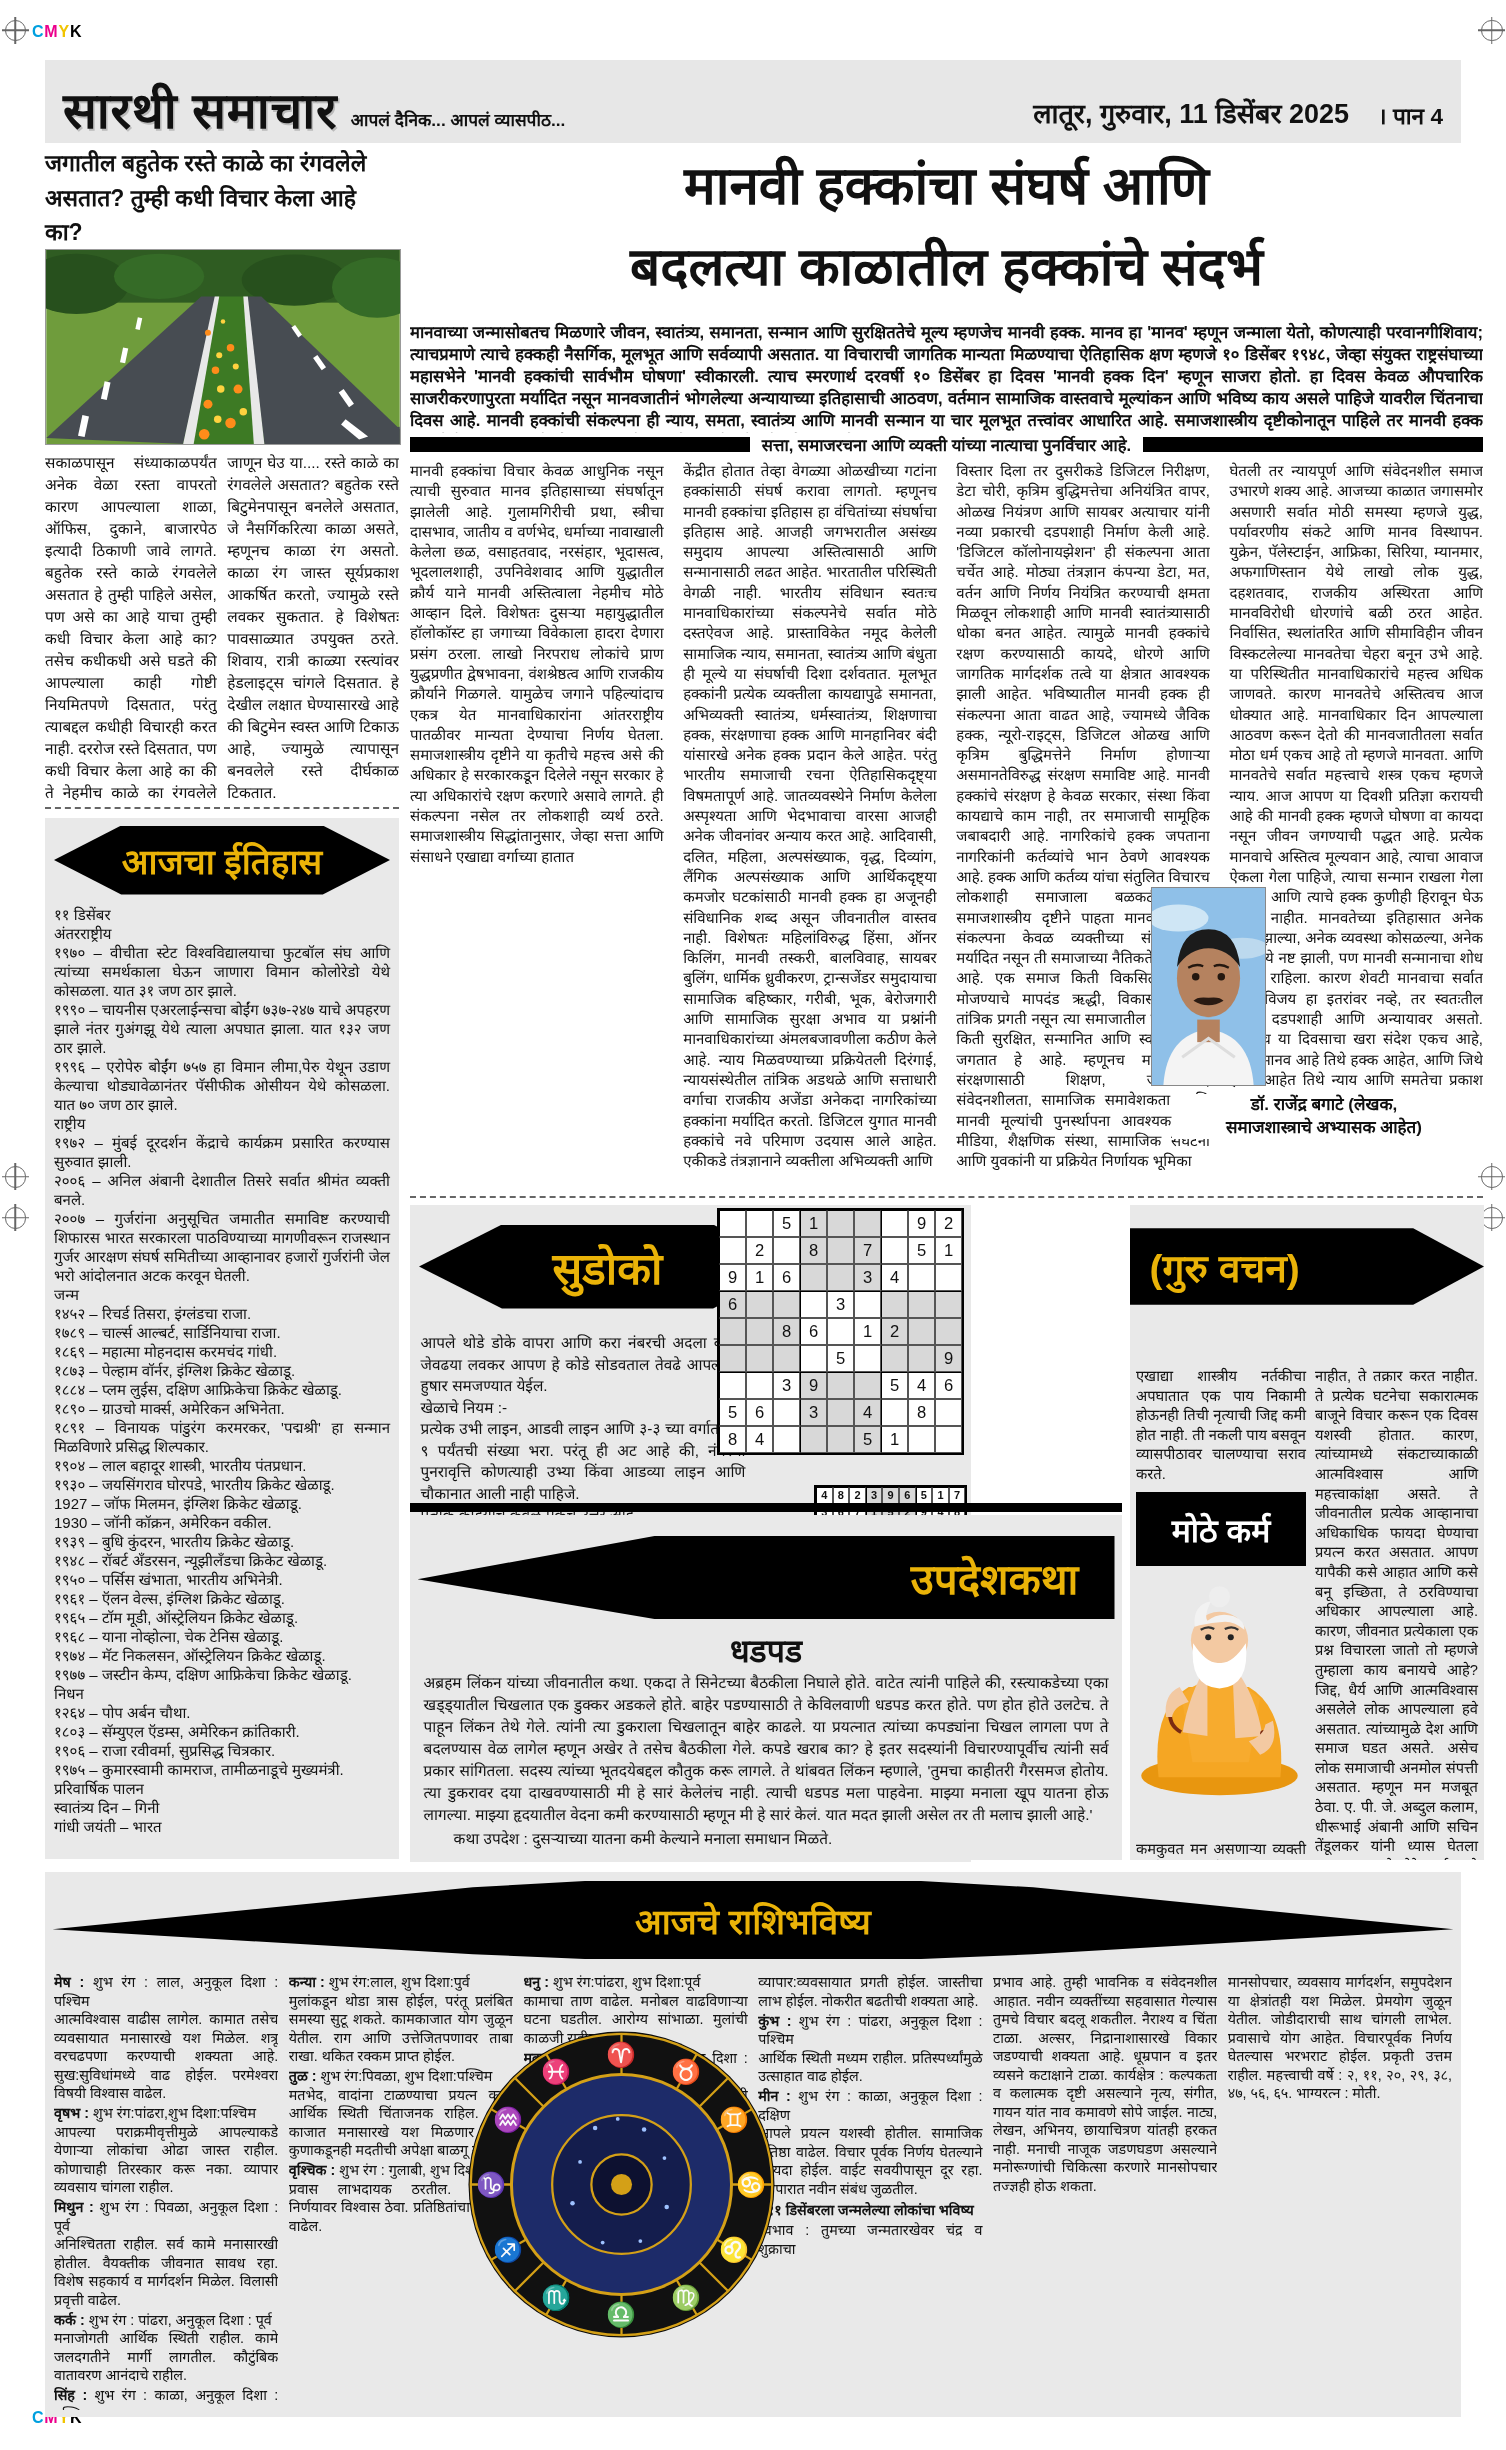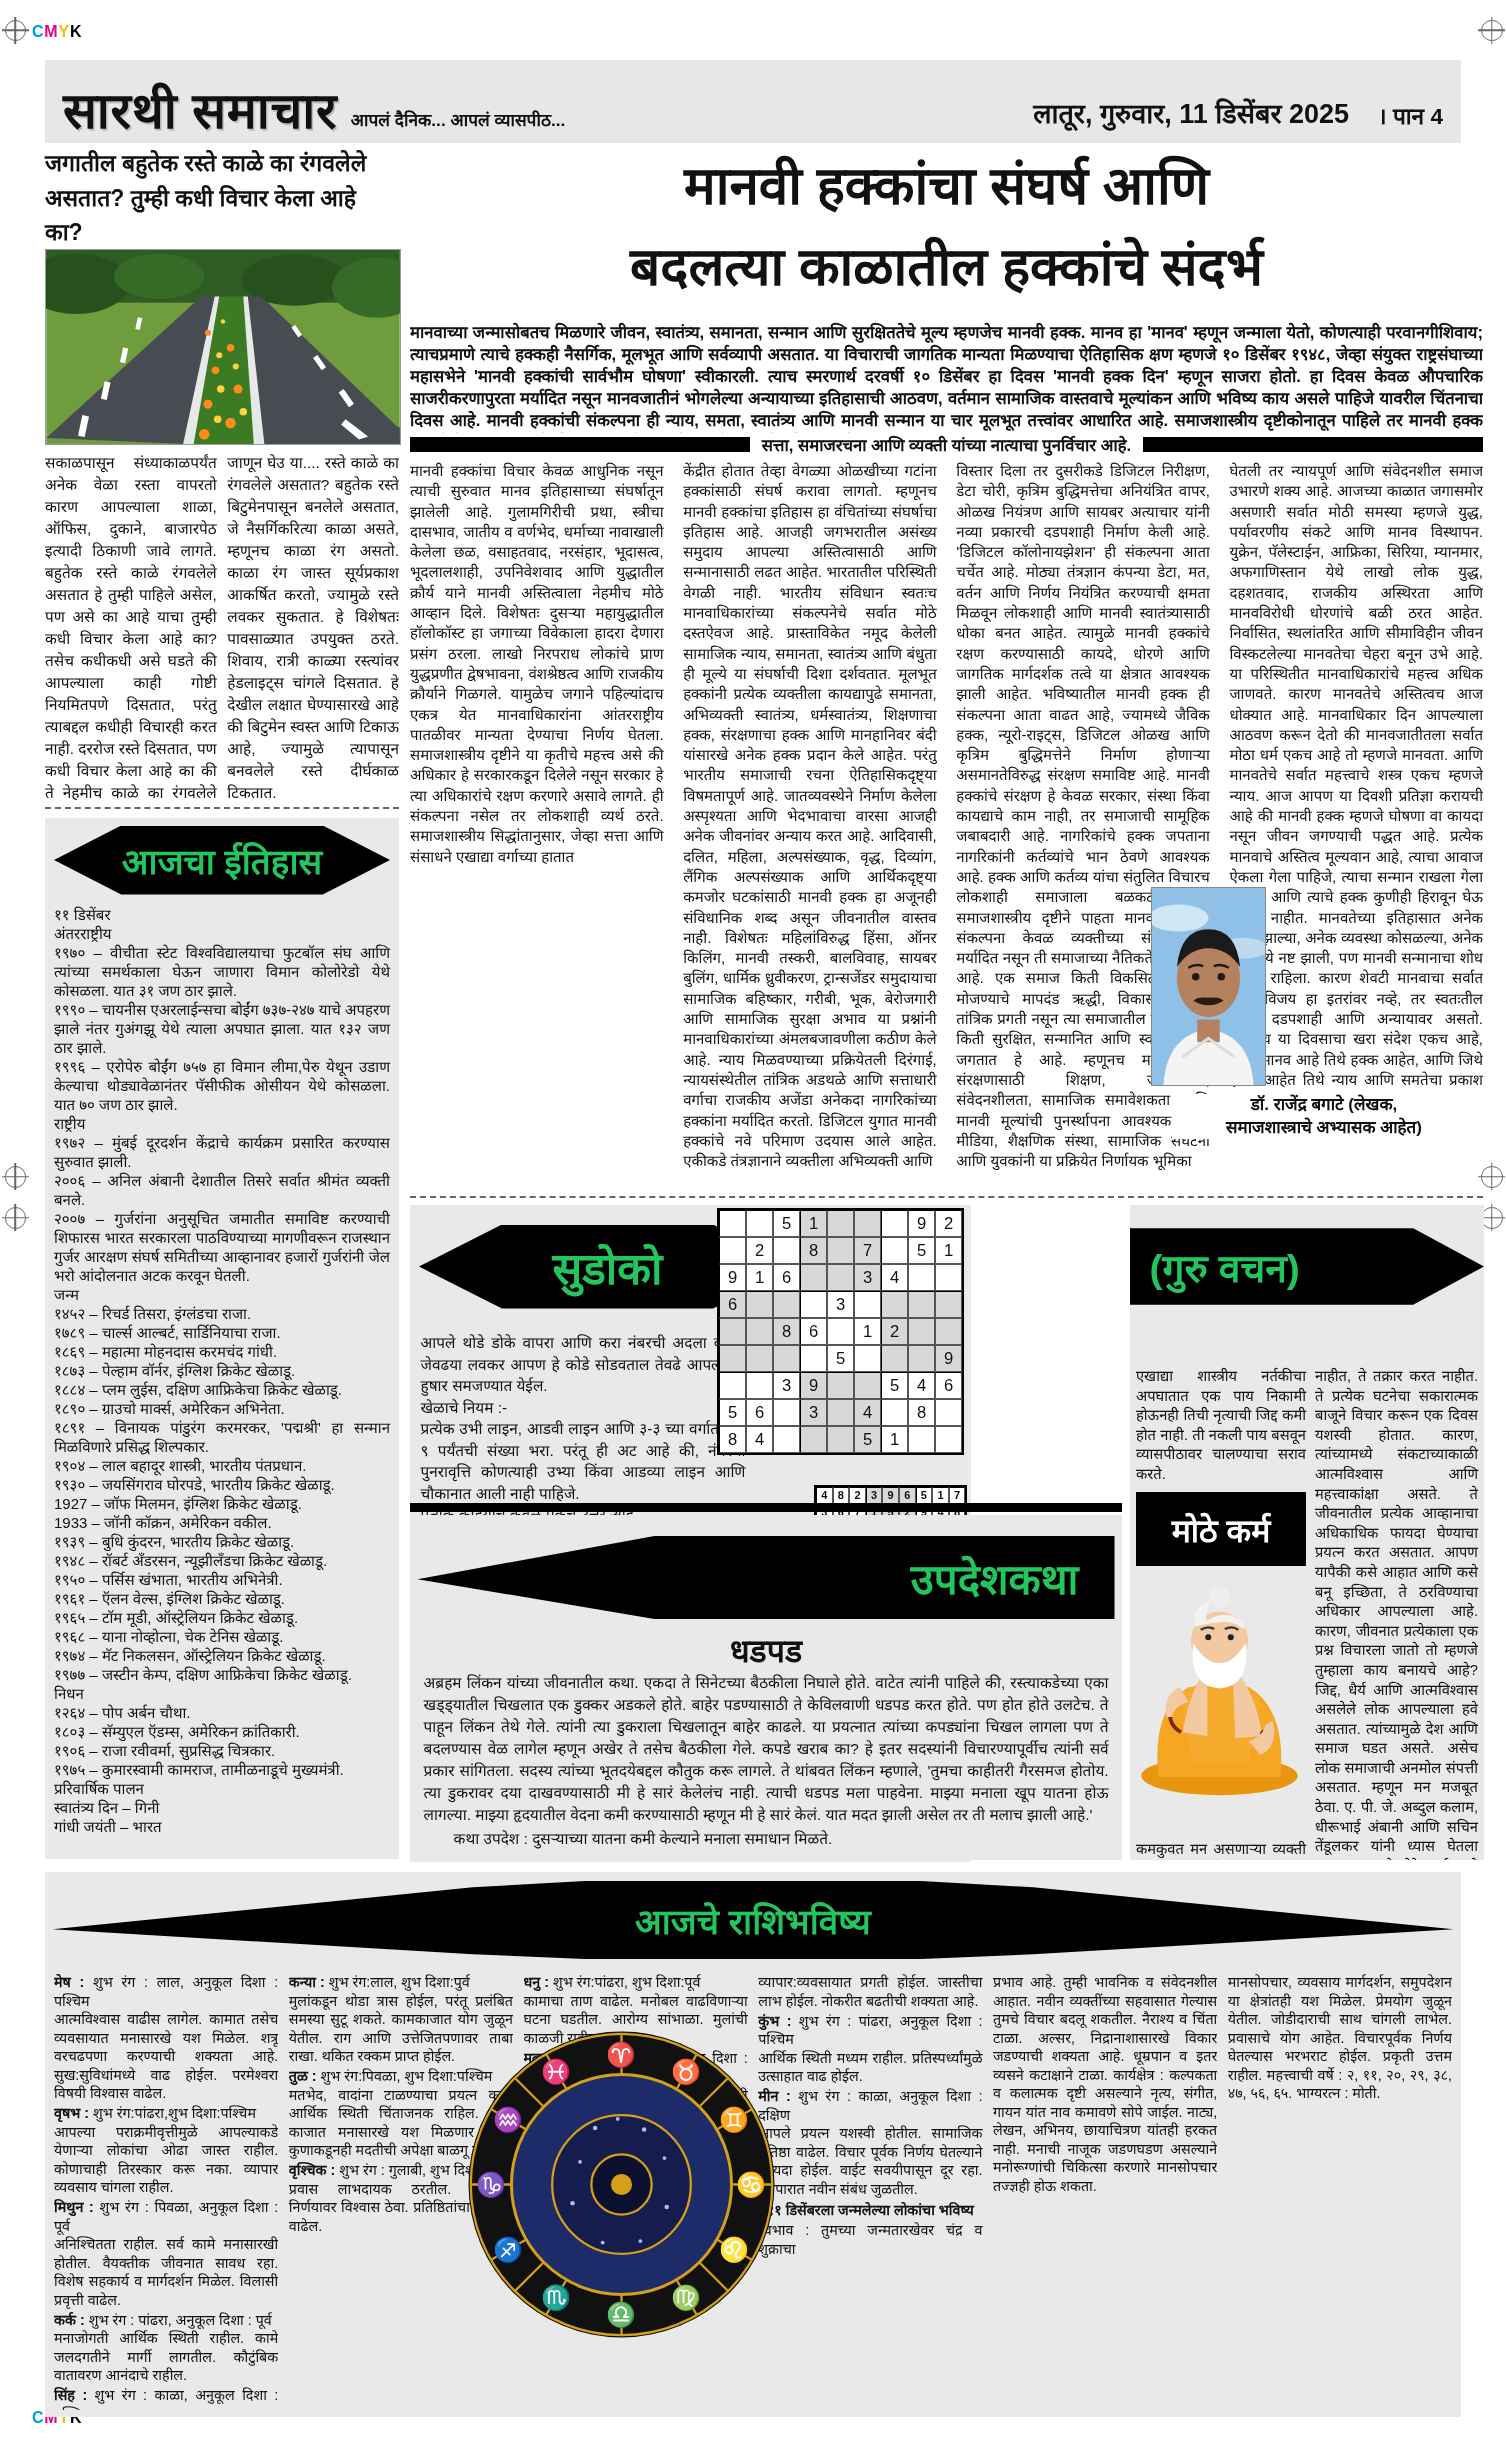--- a/index.html
+++ b/index.html
@@ -25,21 +25,21 @@
   .mast-date{font-size:27px;font-weight:900;}
   .mast-page{font-size:22.6px;font-weight:900;margin-left:29px;}
 
   
   .question{left:45px;top:146px;width:354px;font-size:23px;font-weight:900;line-height:1.5;}
   .photo-frame{left:45px;top:249px;width:354px;height:194px;border:0.8px solid #999;overflow:hidden;}
   .road-article{left:45px;top:452px;width:354px;height:351px;display:flex;gap:10.5px;overflow:hidden;}
   .road-article .rcol{flex:1;font-size:15.4px;line-height:22px;text-align:justify;overflow:hidden;}
   .sep-left{left:45px;top:807px;width:354px;}
   .history{left:45px;top:818px;width:354px;height:1041px;padding:7.5px 9px;box-sizing:border-box;overflow:hidden;}
-  .banner{background:#000;color:#22c55e;display:flex;align-items:center;justify-content:center;font-weight:900;}
+  .banner{background:#000;color:#eab308;display:flex;align-items:center;justify-content:center;font-weight:900;}
   .banner-history{height:69px;clip-path:polygon(0 50%,20% 0,80% 0,100% 50%,80% 100%,20% 100%);font-size:35px;margin-bottom:10.5px;}
   .hline{font-size:15px;line-height:19px;text-align:justify;}
 
   
   .headline{left:410px;top:145px;width:1073px;text-align:center;font-size:53px;font-weight:900;line-height:81px;}
   .intro{left:410px;top:322px;width:1073px;height:111px;font-size:16.6px;font-weight:bold;line-height:22px;text-align:justify;overflow:hidden;}
   .intro-last{left:410px;top:435px;width:1073px;height:18px;display:flex;align-items:center;}
   .intro-last .bar{flex:1;height:15px;background:#000;}
   .intro-last .t{font-size:16.6px;font-weight:bold;margin:4px 12px;white-space:nowrap;}
   .body-cols{left:410px;top:461px;width:1073px;height:729px;display:flex;gap:19.6px;overflow:hidden;}
@@ -185,21 +185,21 @@
         <div class="hline">१४५२ – रिचर्ड तिसरा, इंग्लंडचा राजा.</div>
         <div class="hline">१७८९ – चार्ल्स आल्बर्ट, सार्डिनियाचा राजा.</div>
         <div class="hline">१८६९ – महात्मा मोहनदास करमचंद गांधी.</div>
         <div class="hline">१८७३ – पेल्हाम वॉर्नर, इंग्लिश क्रिकेट खेळाडू.</div>
         <div class="hline">१८८४ – प्लम लुईस, दक्षिण आफ्रिकेचा क्रिकेट खेळाडू.</div>
         <div class="hline">१८९० – ग्राउचो मार्क्स, अमेरिकन अभिनेता.</div>
         <div class="hline">१८९१ – विनायक पांडुरंग करमरकर, 'पद्मश्री' हा सन्मान मिळविणारे प्रसिद्ध शिल्पकार.</div>
         <div class="hline">१९०४ – लाल बहादूर शास्त्री, भारतीय पंतप्रधान.</div>
         <div class="hline">१९३० – जयसिंगराव घोरपडे, भारतीय क्रिकेट खेळाडू.</div>
         <div class="hline">1927 – जॉफ मिलमन, इंग्लिश क्रिकेट खेळाडू.</div>
-        <div class="hline">1933 – जॉनी कॉक्रन, अमेरिकन वकील.</div>
+        <div class="hline">1930 – जॉनी कॉक्रन, अमेरिकन वकील.</div>
         <div class="hline">१९३९ – बुधि कुंदरन, भारतीय क्रिकेट खेळाडू.</div>
         <div class="hline">१९४८ – रॉबर्ट अँडरसन, न्यूझीलँडचा क्रिकेट खेळाडू.</div>
         <div class="hline">१९५० – पर्सिस खंभाता, भारतीय अभिनेत्री.</div>
         <div class="hline">१९६१ – ऍलन वेल्स, इंग्लिश क्रिकेट खेळाडू.</div>
         <div class="hline">१९६५ – टॉम मूडी, ऑस्ट्रेलियन क्रिकेट खेळाडू.</div>
         <div class="hline">१९६८ – याना नोव्होत्ना, चेक टेनिस खेळाडू.</div>
         <div class="hline">१९७४ – मॅट निकलसन, ऑस्ट्रेलियन क्रिकेट खेळाडू.</div>
         <div class="hline">१९७७ – जस्टीन केम्प, दक्षिण आफ्रिकेचा क्रिकेट खेळाडू.</div>
         <div class="hline">निधन</div>
         <div class="hline">१२६४ – पोप अर्बन चौथा.</div>

